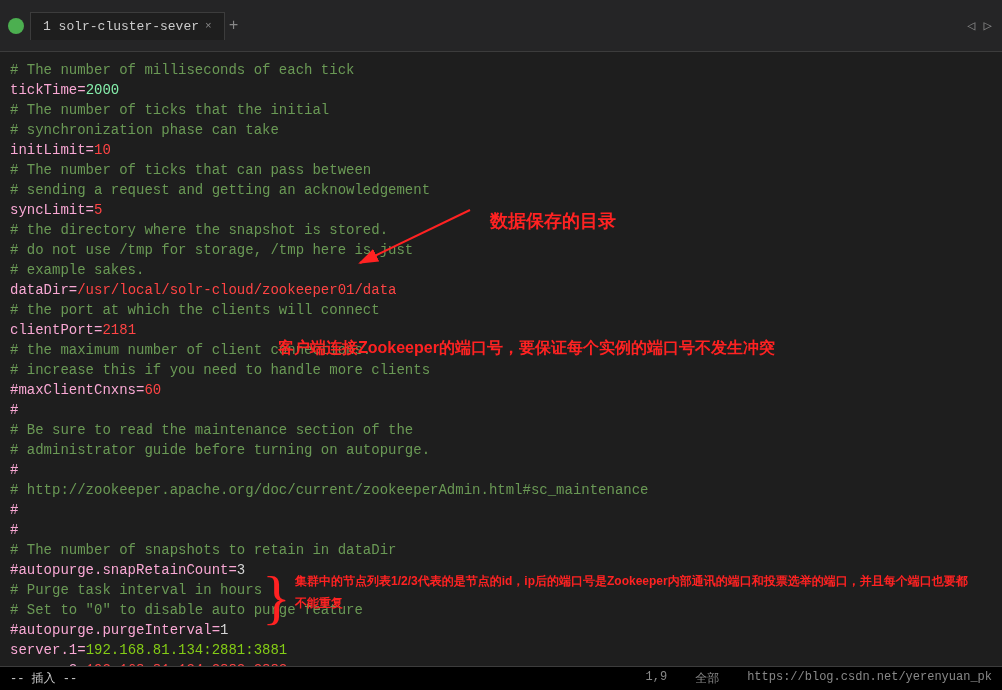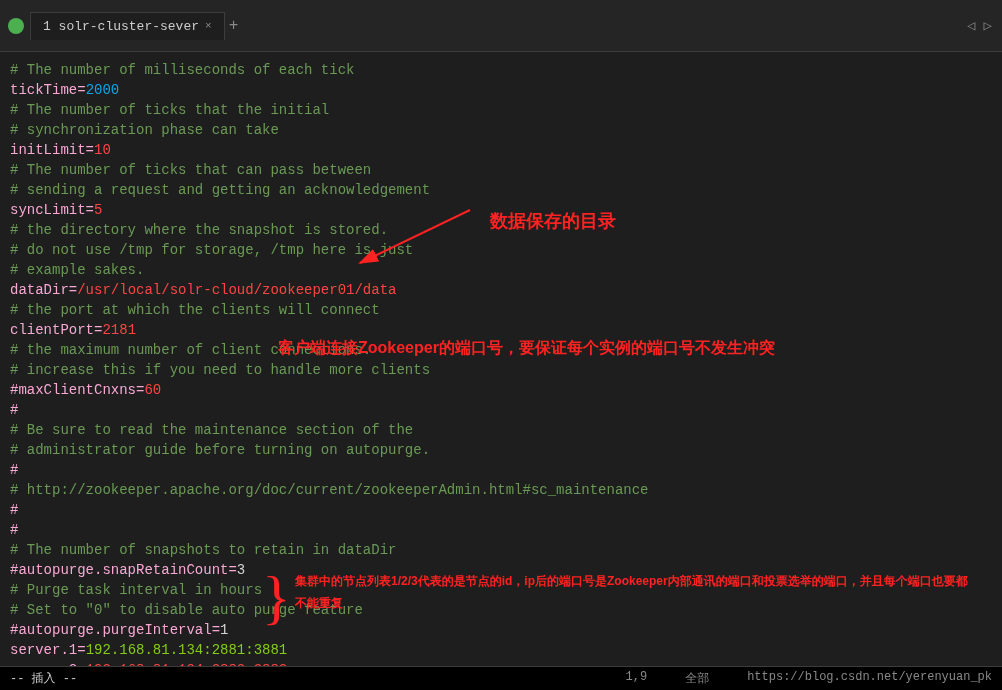--- a/index.html
+++ b/index.html
@@ -108,21 +108,21 @@
       color: #888;
       font-size: 12px;
       font-family: 'Courier New', monospace;
     }
 
     .status-left {
       color: #cccccc;
     }
     .status-right {
       display: flex;
-      gap: 38px;
+      gap: 28px;
     }
 
     
     .overlay-svg {
       position: absolute;
       top: 35px;
       left: 0;
       width: 100%;
       height: calc(690px - 35px - 24px);
       pointer-events: none;
@@ -136,21 +136,21 @@
   <div class="tab">
     <span>1 solr-cluster-sever</span>
     <span class="tab-close">×</span>
   </div>
   <span class="tab-add">+</span>
   <span class="nav-arrows">◁ ▷</span>
 </div>
 
 <div class="editor" id="editor-area">
 <div class="code-line"><span class="comment"># The number of milliseconds of each tick</span></div>
-    <div class="code-line"><span class="key-white">tickTime=</span><span style="color:#0ea5e9">2000</span></div>
+    <div class="code-line"><span class="key-white">tickTime=</span><span style="color:#86efac">2000</span></div>
     <div class="code-line"><span class="comment"># The number of ticks that the initial</span></div>
     <div class="code-line"><span class="comment"># synchronization phase can take</span></div>
     <div class="code-line"><span class="key-white">initLimit=</span><span style="color:#ff4444">10</span></div>
     <div class="code-line"><span class="comment"># The number of ticks that can pass between</span></div>
     <div class="code-line"><span class="comment"># sending a request and getting an acknowledgement</span></div>
     <div class="code-line"><span class="key-white">syncLimit=</span><span style="color:#ff4444">5</span></div>
     <div class="code-line"><span class="comment"># the directory where the snapshot is stored.</span></div>
     <div class="code-line"><span class="comment"># do not use /tmp for storage, /tmp here is just</span></div>
     <div class="code-line"><span class="comment"># example sakes.</span></div>
     <div class="code-line"><span class="key-white">dataDir=</span><span class="highlight-path">/usr/local/solr-cloud/zookeeper01/data</span></div>

